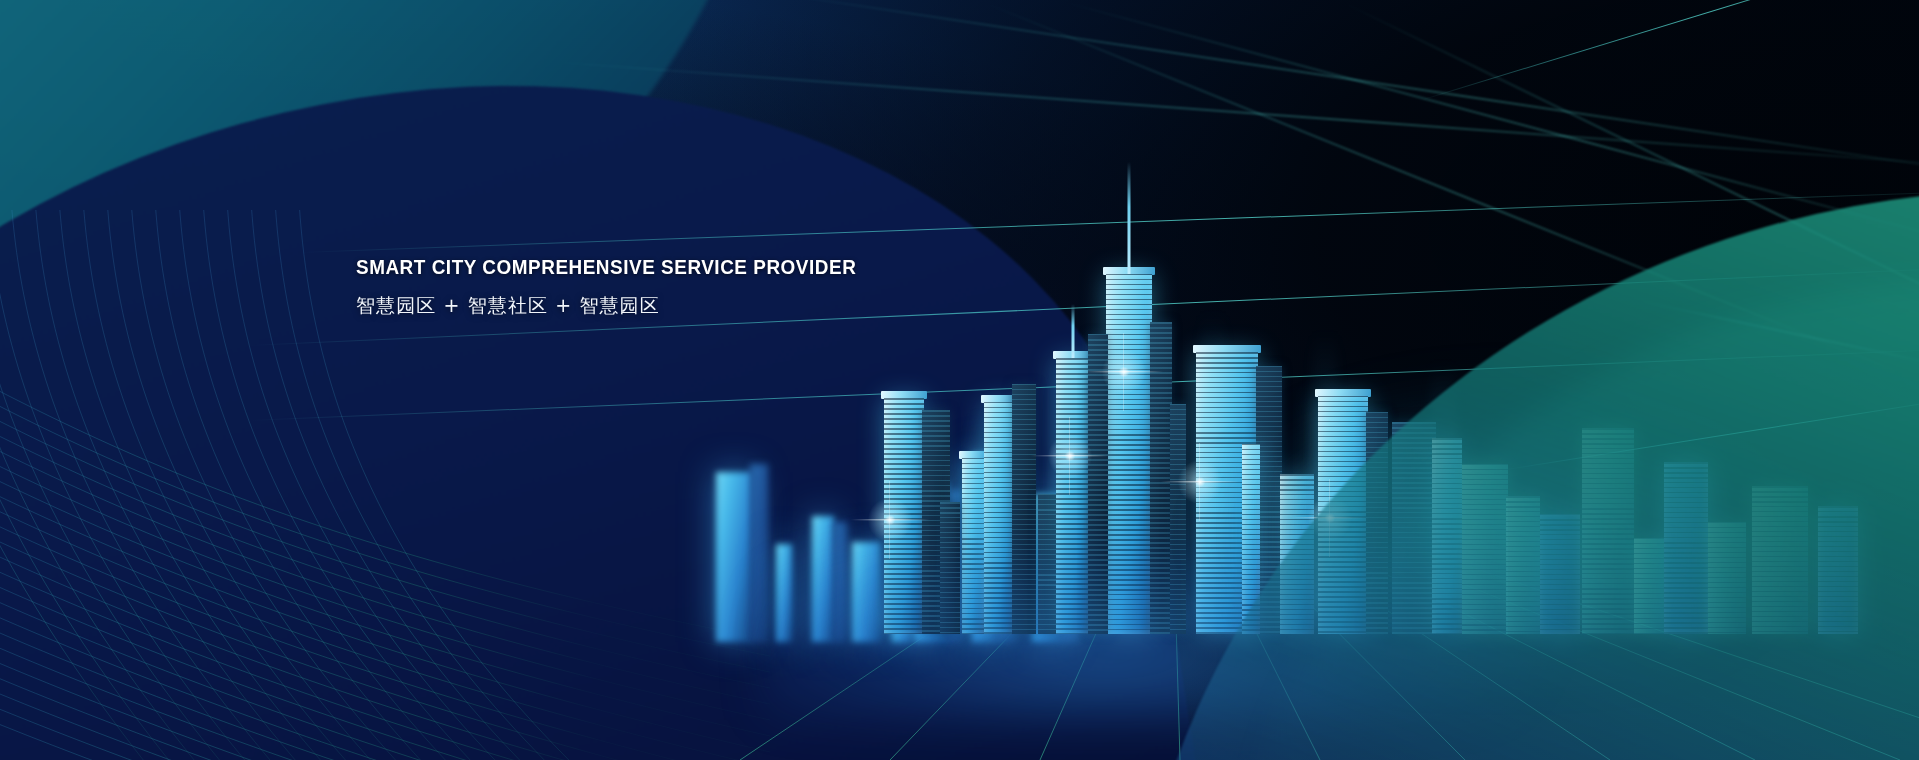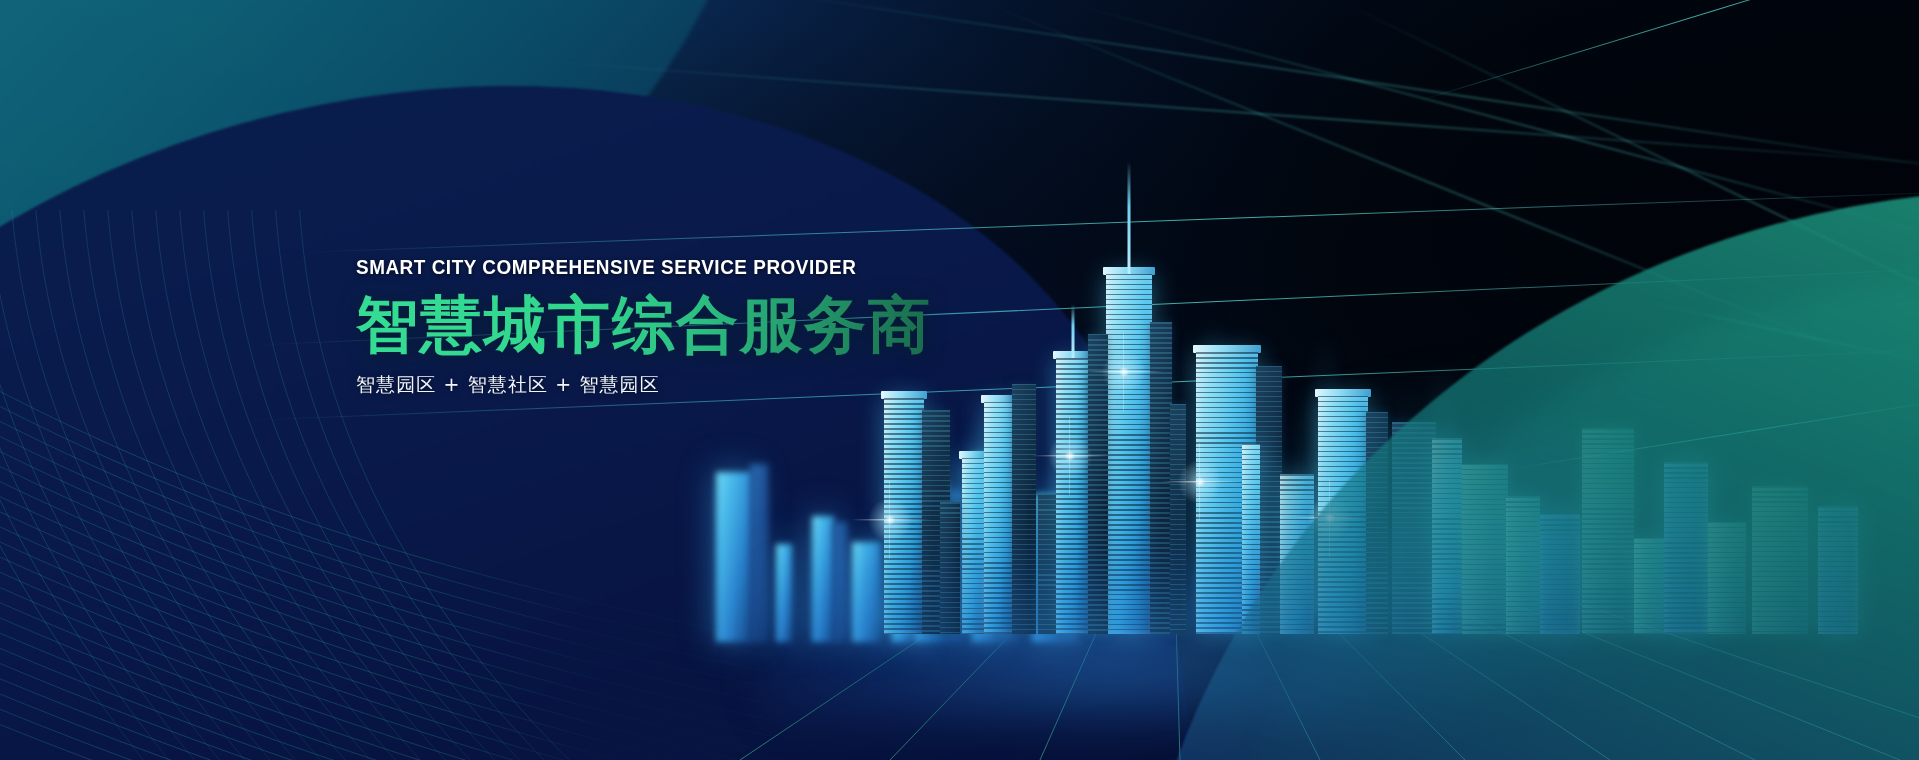--- a/index.html
+++ b/index.html
@@ -426,17 +426,16 @@
   </div>
 
   <div class="city-glow"></div>
   <div class="city-glow2"></div>
 
   <div class="wave-right-soft"></div>
   <div class="wave-right"></div>
 
   <div class="copy">
     <p class="eyebrow">SMART CITY COMPREHENSIVE SERVICE PROVIDER</p>
-    <h1 class="headline">智慧城市综合服务商</h1>
     <p class="subline">智慧园区 + 智慧社区 + 智慧园区</p>
   </div>
 
 </div>
 
 </body></html>

